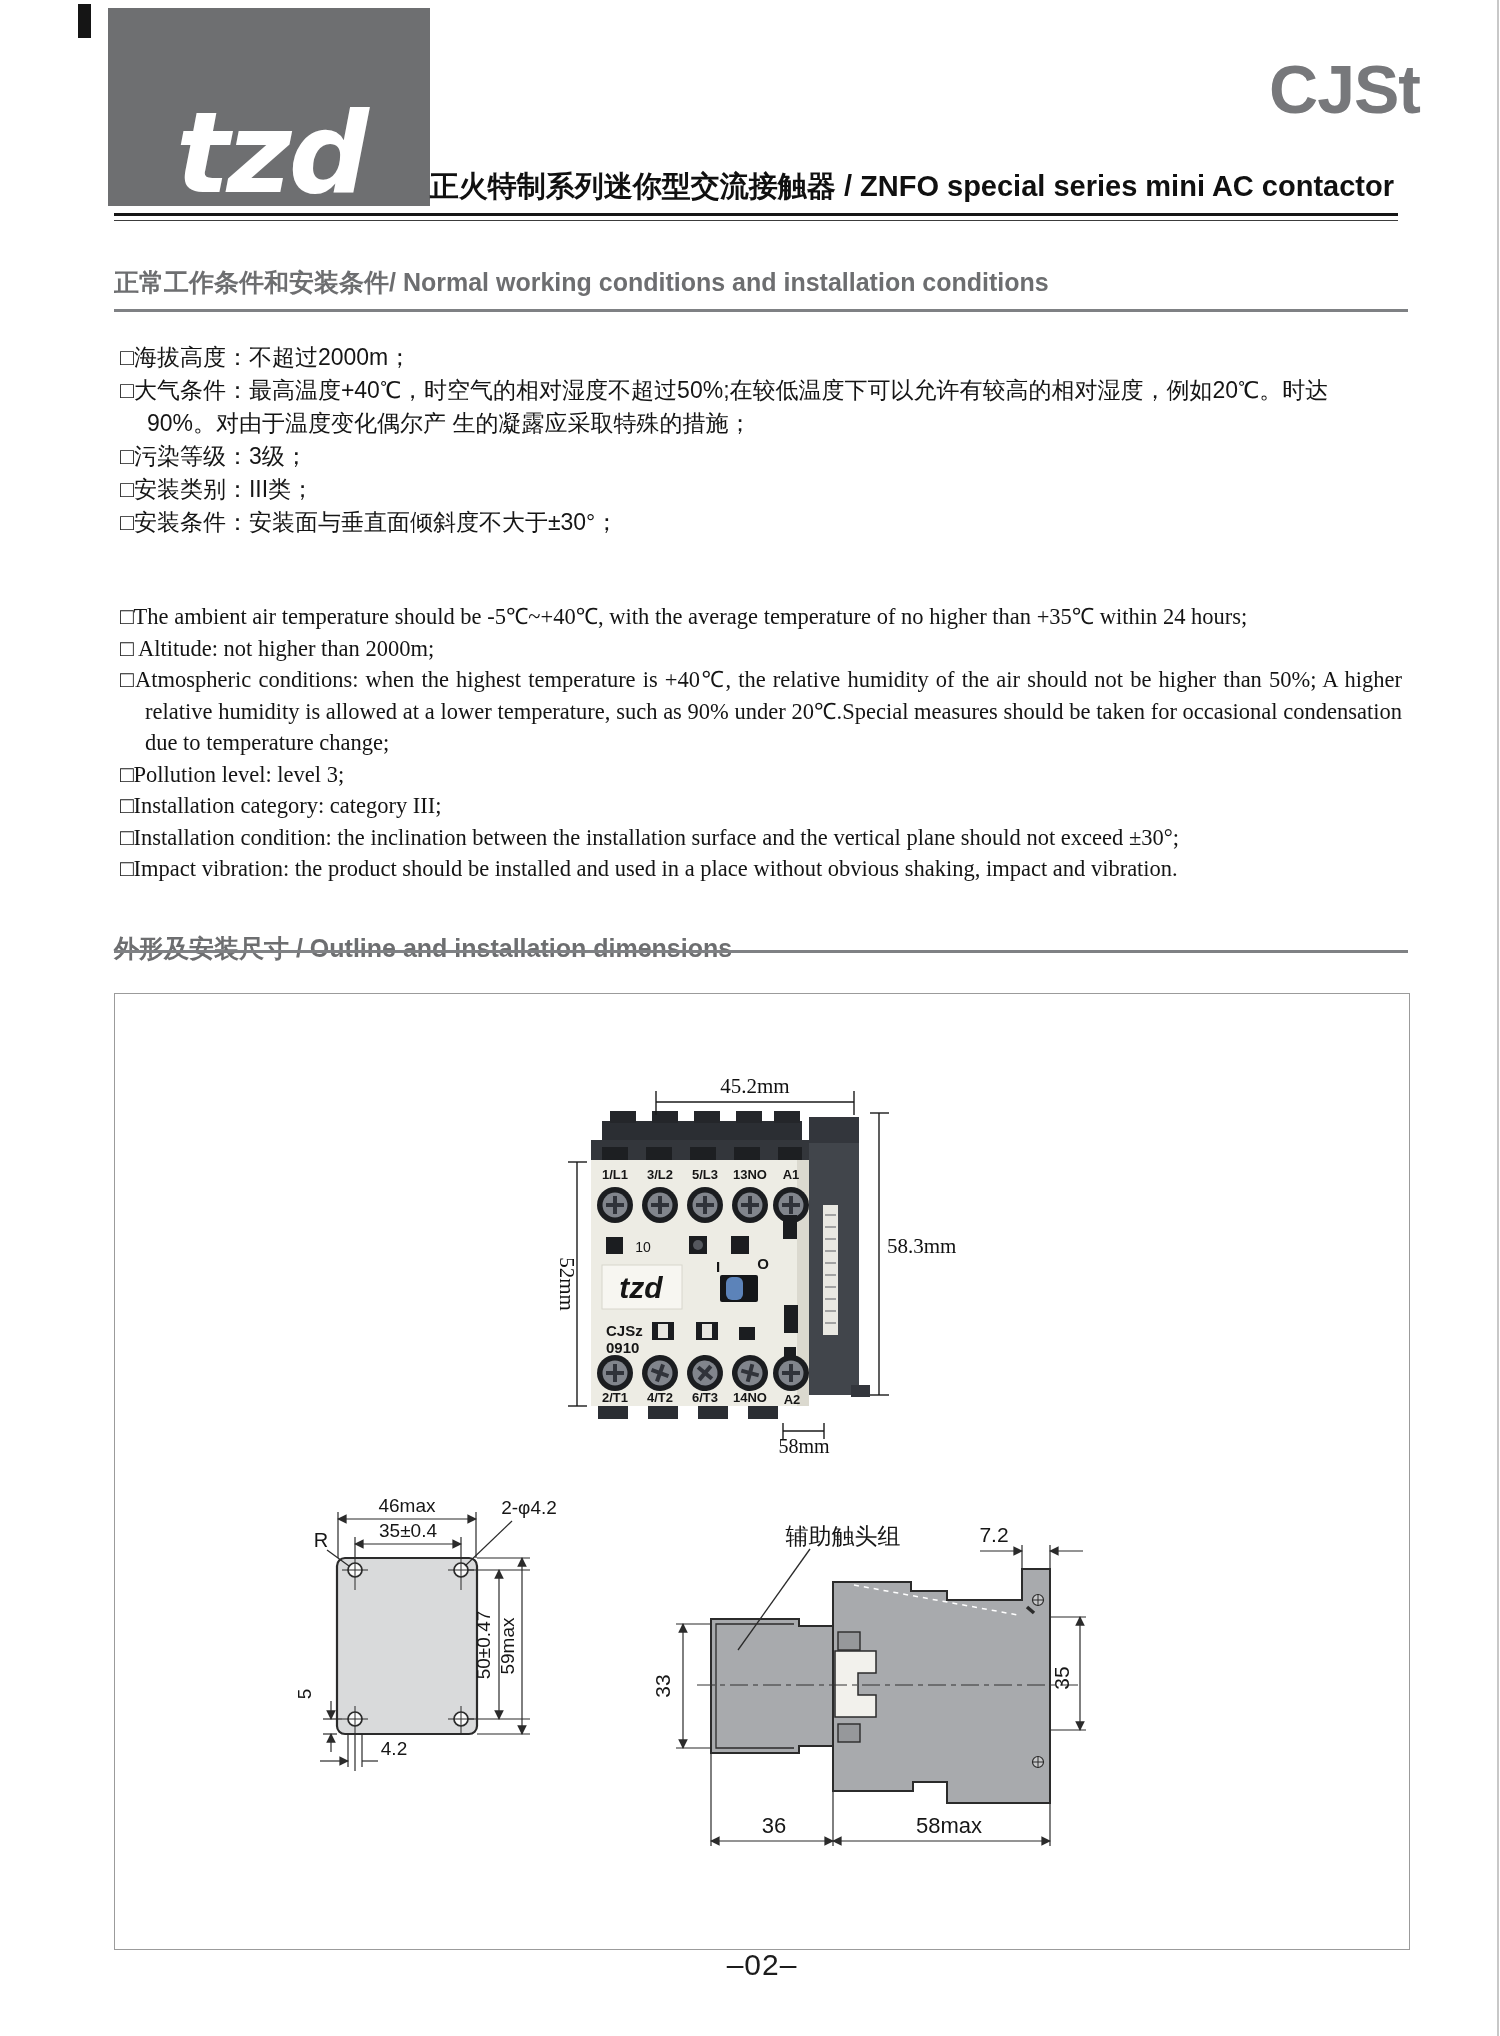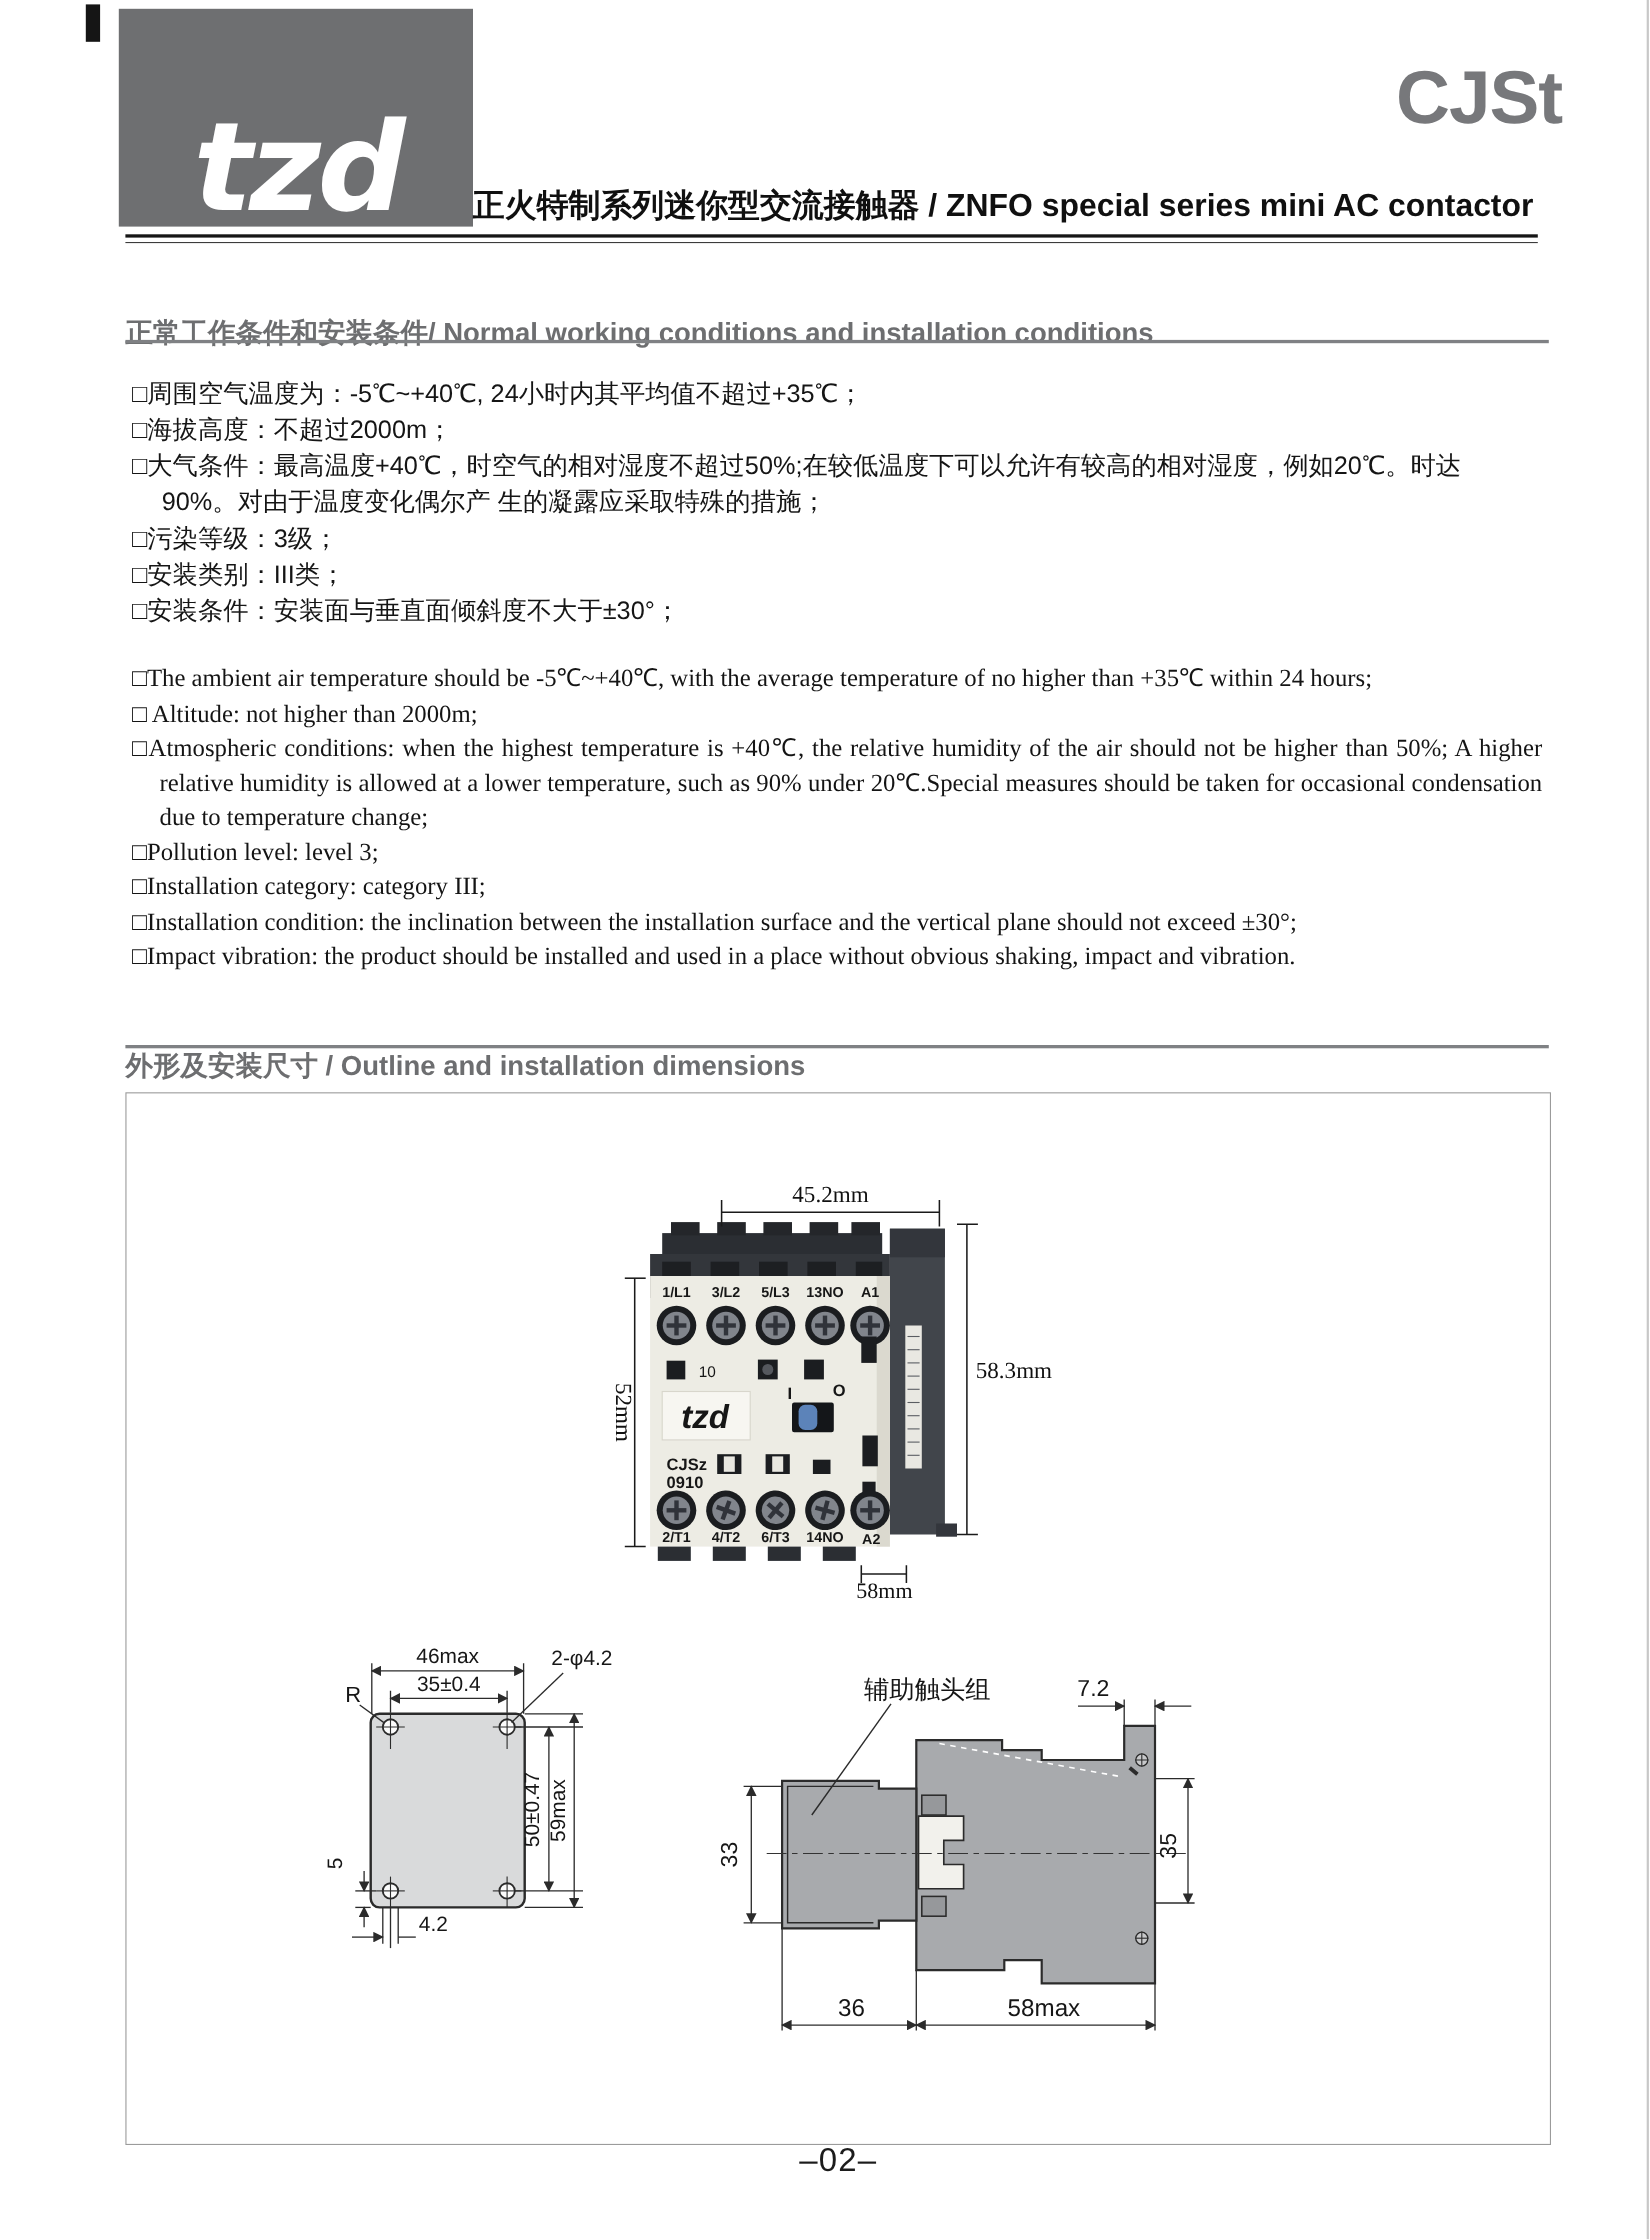--- a/index.html
+++ b/index.html
@@ -14,21 +14,21 @@
   .product-code{position:absolute;top:50px;right:80px;font-size:68px;font-weight:bold;
                 color:#77787b;letter-spacing:-1px;}
   .subtitle{position:absolute;top:167px;right:106px;font-size:29px;font-weight:bold;
             color:#101010;white-space:nowrap;}
   .title-rule{position:absolute;left:114px;top:213px;width:1284px;height:3px;background:#161616;}
   .title-rule2{position:absolute;left:114px;top:220px;width:1284px;height:1px;background:#3c3c3c;}
   .edge-mark{position:absolute;left:78px;top:4px;width:13px;height:34px;background:#151515;}
   .right-edge{position:absolute;right:1px;top:0;width:2px;height:2036px;background:#c8c8c8;}
 
   
-  .sec-title{position:absolute;left:114px;font-size:25px;font-weight:bold;color:#6d6e70;white-space:nowrap;margin-top:20px;}
+  .sec-title{position:absolute;left:114px;font-size:25px;font-weight:bold;color:#6d6e70;white-space:nowrap;}
   .sec-rule{position:absolute;left:114px;width:1294px;height:3px;background:#7f8184;}
 
   
   ul.cond{margin:0;padding:0;list-style:none;}
   .cn-list{position:absolute;left:120px;top:341px;width:1272px;font-size:23px;
            line-height:33px;color:#151515;}
   .cn-list li{padding-left:27px;text-indent:-27px;}
   .en-list{position:absolute;left:120px;top:601px;width:1282px;
            font-family:"Liberation Serif",serif;font-size:22.5px;line-height:31.5px;color:#141414;}
   .en-list li{padding-left:25px;text-indent:-25px;text-align:justify;}
@@ -56,21 +56,20 @@
   </div>
   <div class="product-code">CJSt</div>
   <div class="subtitle">正火特制系列迷你型交流接触器 / ZNFO special series mini AC contactor</div>
   <div class="title-rule"></div>
   <div class="title-rule2"></div>
 
   <div class="sec-title" style="top:266px">正常工作条件和安装条件/ Normal working conditions and installation conditions</div>
   <div class="sec-rule" style="top:309px"></div>
 
   <ul class="cond cn-list">
-    <li>□周围空气温度为：-5℃~+40℃, 24小时内其平均值不超过+35℃；</li>
     <li>□海拔高度：不超过2000m；</li>
     <li>□大气条件：最高温度+40℃，时空气的相对湿度不超过50%;在较低温度下可以允许有较高的相对湿度，例如20℃。时达90%。对由于温度变化偶尔产 生的凝露应采取特殊的措施；</li>
     <li>□污染等级：3级；</li>
     <li>□安装类别：III类；</li>
     <li>□安装条件：安装面与垂直面倾斜度不大于±30°；</li>
   </ul>
 
   <ul class="cond en-list">
     <li>□The ambient air temperature should be -5℃~+40℃, with the average temperature of no higher than +35℃ within 24 hours;</li>
     <li>□ Altitude: not higher than 2000m;</li>

